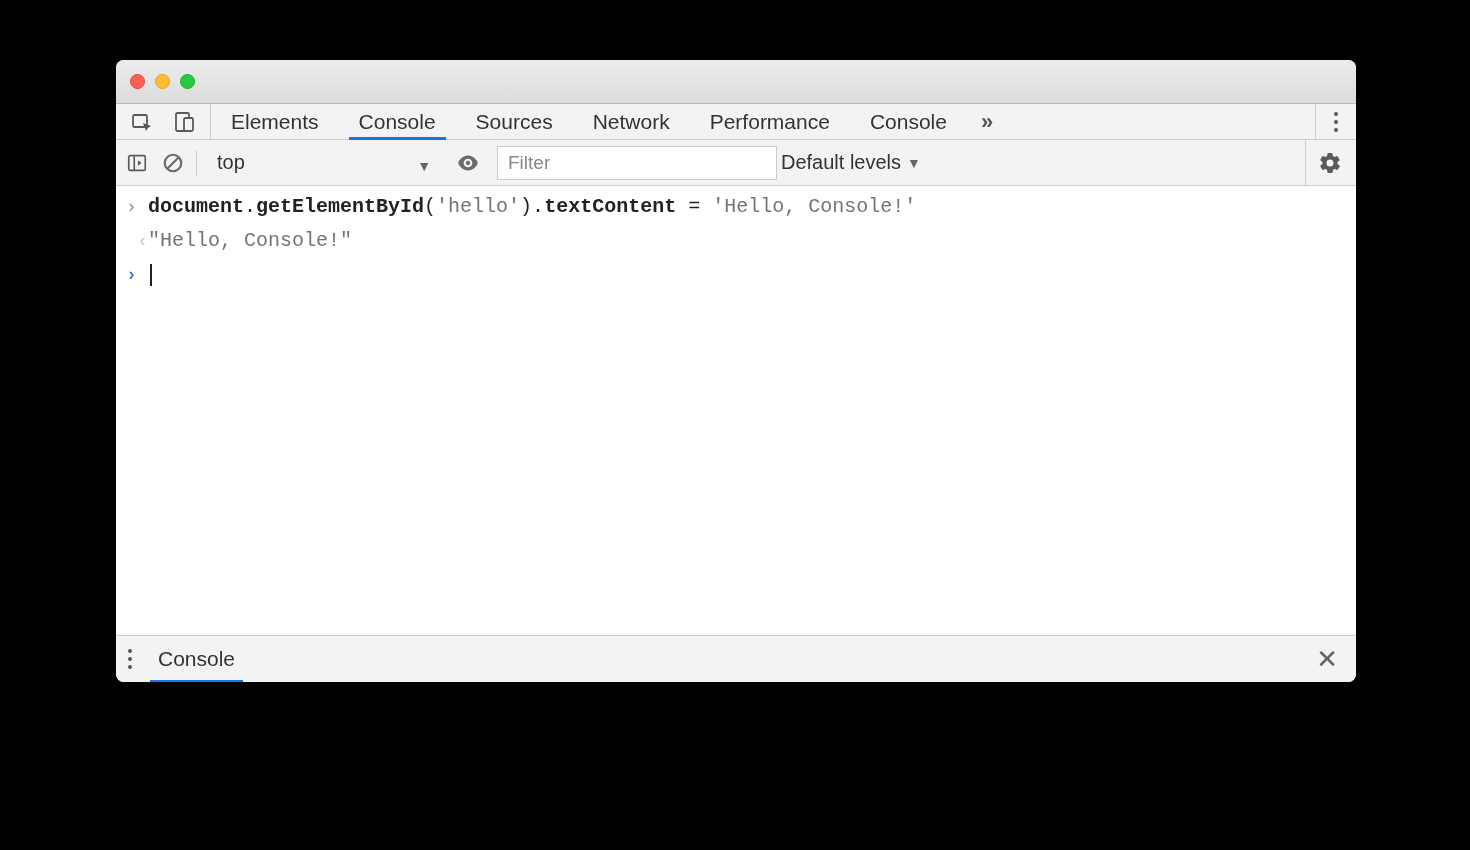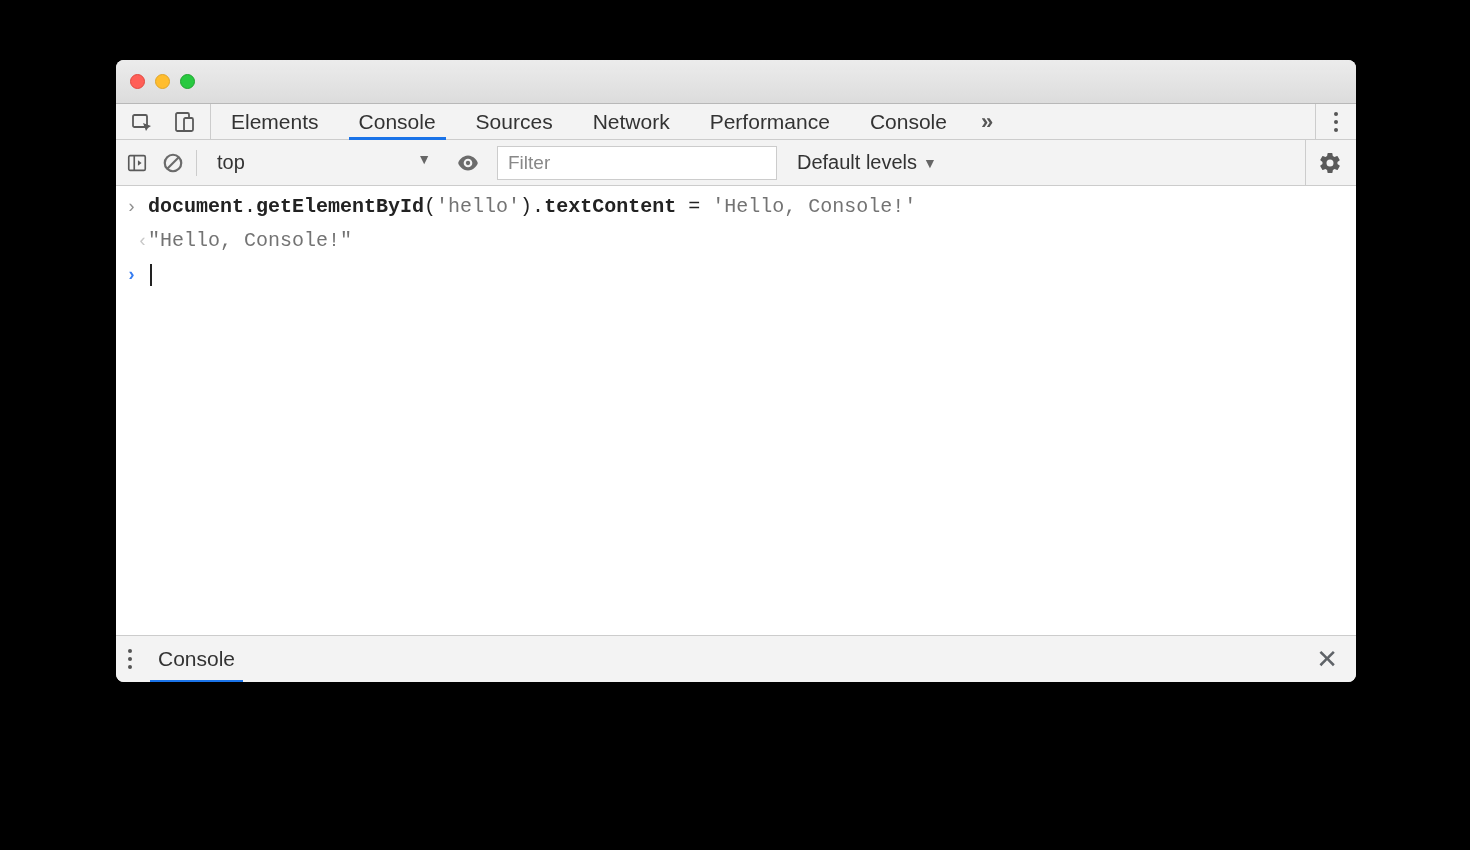--- a/index.html
+++ b/index.html
@@ -77,31 +77,31 @@
   .kebab { display:flex; flex-direction:column; gap:4px; }
   .kebab span { width:4px; height:4px; background:#555; border-radius:50%; }
 
   .toolbar {
     height:46px; background:#f3f3f3; border-bottom:1px solid #ccc;
     display:flex; align-items:center; padding:0 10px; gap:4px;
     font-size:20px; color:#333;
   }
   .divider { width:1px; height:26px; background:#ccc; margin:0 8px; }
   .ctx-select {
-    display:flex; align-items:flex-start; gap:0; padding:2px 8px;
+    display:flex; align-items:flex-end; gap:0; padding:2px 8px;
     min-width:230px; cursor:pointer; justify-content:space-between;
   }
   .dropdown-caret { color:#666; font-size:14px; }
   .filter-input {
     flex:0 0 280px; height:30px; background:#fff; border:1px solid #ccc;
     padding:16px 10px; font-size:19px; color:#333; outline:none;
   }
   .filter-input::placeholder { color:#888; }
   .levels {
-    margin-left:16px; display:flex; align-items:center; gap:6px;
+    display:flex; align-items:center; gap:6px;
     font-size:20px; color:#333; cursor:pointer;
   }
   .gear { margin-left:auto; cursor:pointer; color:#555; padding-left:12px; border-left:1px solid #ccc; height:100%; display:flex; align-items:center; padding-right:4px;}
   
   .console-body {
     flex:1; background:#fff; overflow:auto;
     font-family: Menlo, Consolas, "Courier New", monospace;
     font-size:20px; line-height:1.7;
     padding:4px 0;
   }

